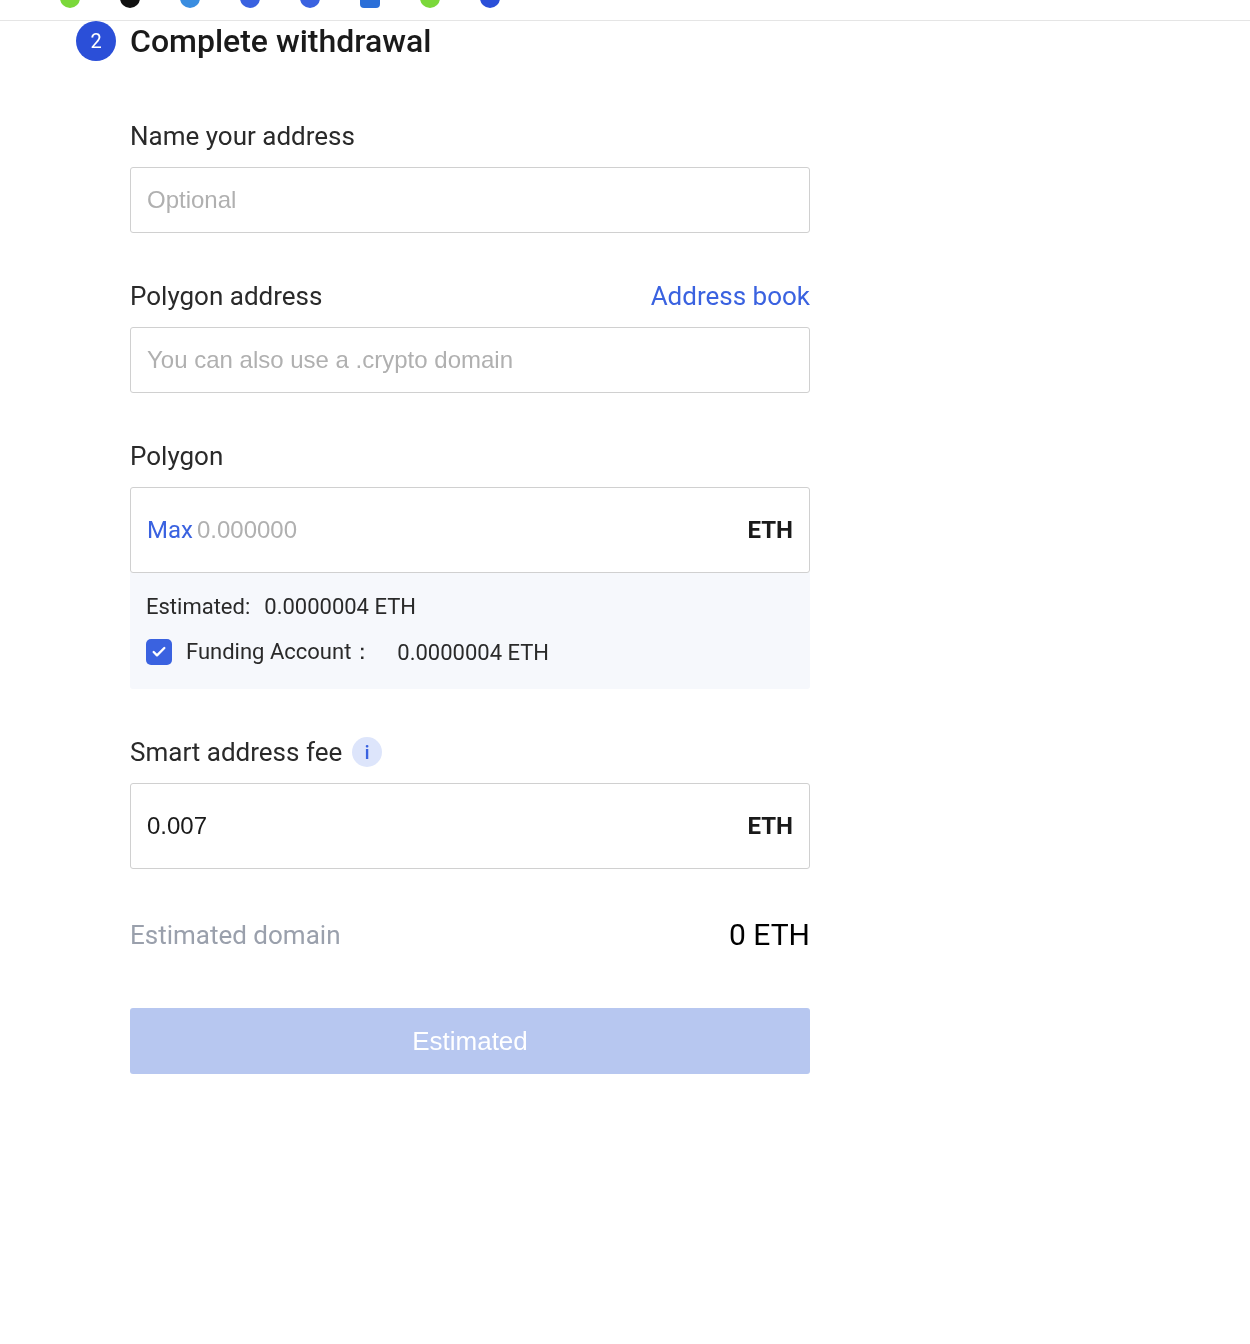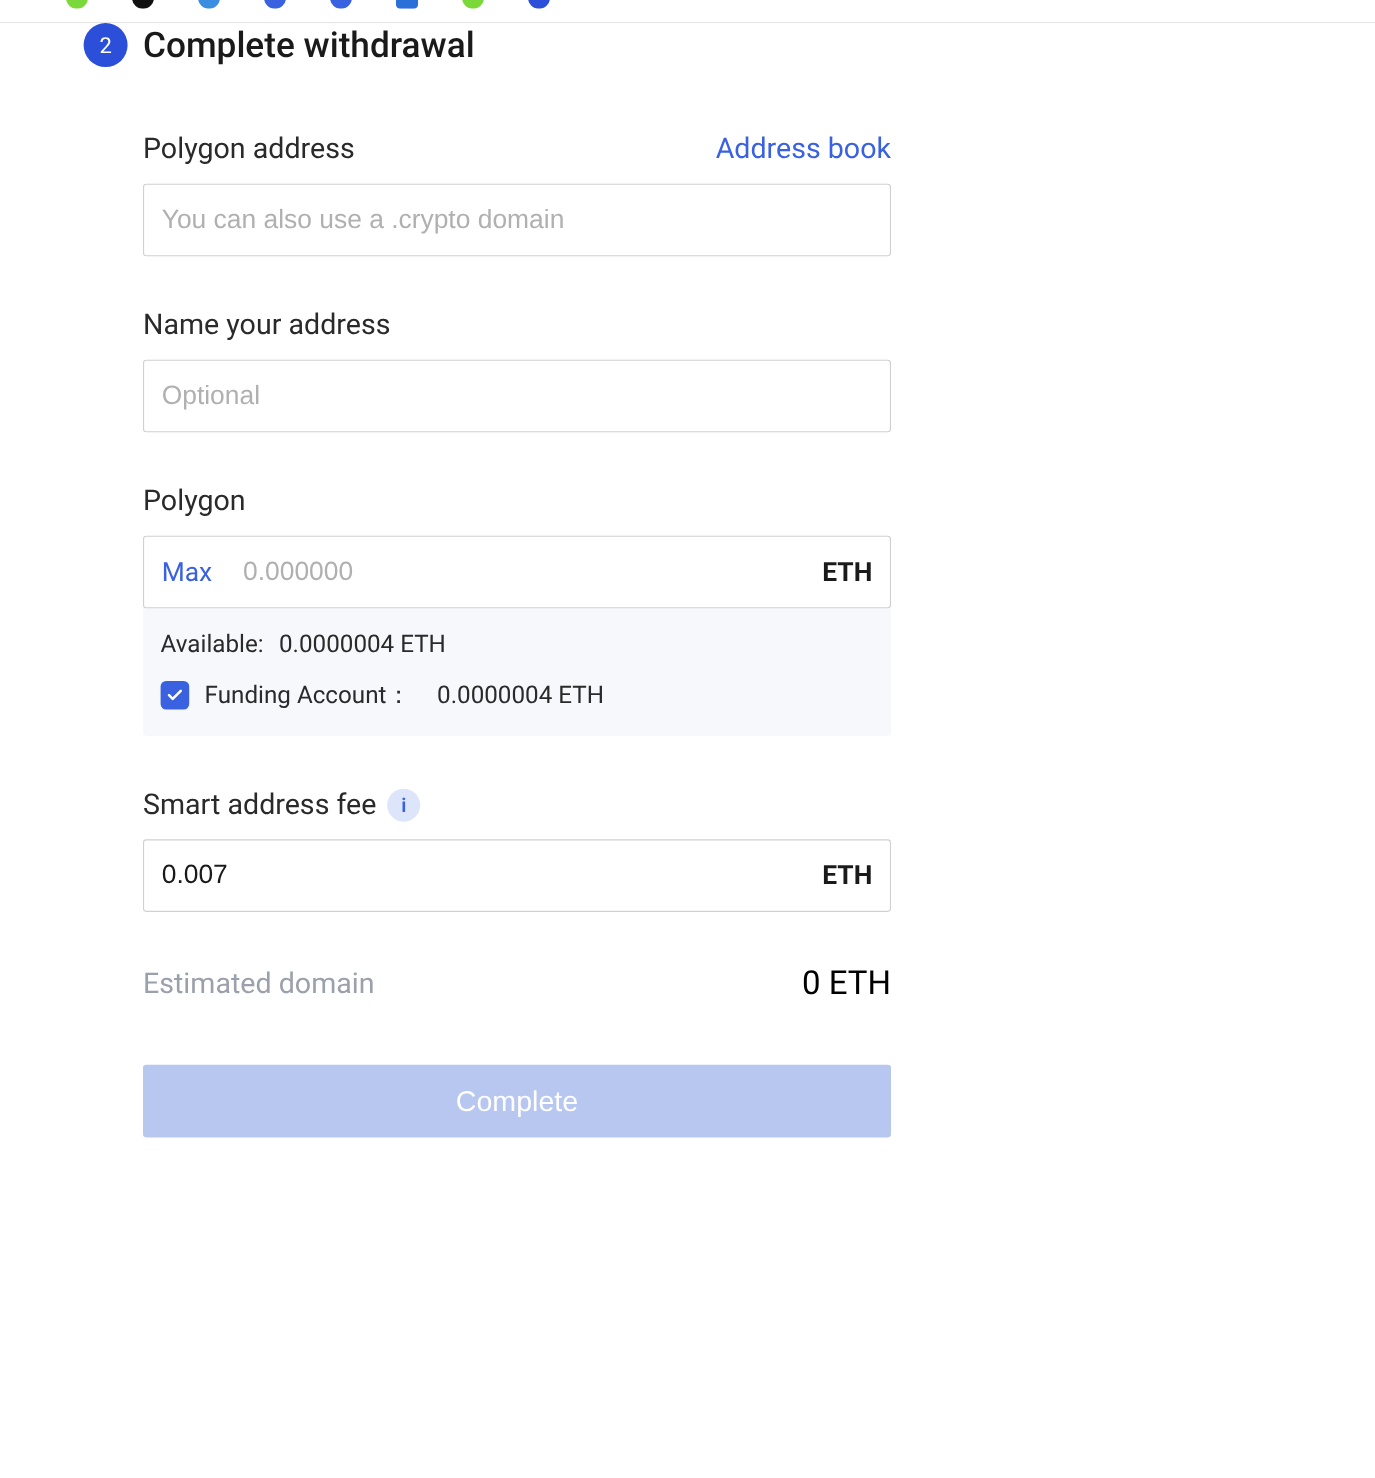--- a/index.html
+++ b/index.html
@@ -101,27 +101,27 @@
     border-radius: 3px;
     padding: 0 16px;
     font-size: 24px;
     color: #1a1a1a;
     background: #fff;
   }
   .text-input::placeholder { color: #b0b0b0; }
   .input-wrap {
     position: relative;
     width: 100%;
-    height: 66px;
+    height: 86px;
     border: 1px solid #d0d0d0;
     border-radius: 3px;
     display: flex;
     align-items: center;
     padding: 0 16px;
-    gap: 28px;
+    gap: 4px;
     background: #fff;
   }
   .input-wrap input {
     flex: 1;
     border: none;
     outline: none;
     font-size: 24px;
     color: #1a1a1a;
     background: transparent;
   }
@@ -222,50 +222,50 @@
       <span>2</span>
     </div>
     <div class="step-title">Complete withdrawal</div>
   </div>
 
   <div class="form-area">
 
     
     <div class="field-block">
       <div class="label-row">
+        <span class="field-label">Name your address</span>
+      </div>
+      <input class="text-input" type="text" placeholder="Optional" style="">
+    </div>
+
+    
+    <div class="field-block">
+      <div class="label-row">
         <span class="field-label">Polygon address</span>
         <span class="link">Address book</span>
       </div>
       <input class="text-input" type="text" placeholder="You can also use a .crypto domain" style="">
-    </div>
-
-    
-    <div class="field-block">
-      <div class="label-row">
-        <span class="field-label">Name your address</span>
-      </div>
-      <input class="text-input" type="text" placeholder="Optional" style="">
     </div>
 
     
     <div class="field-block tight">
       <div class="label-row">
         <span class="field-label">Polygon</span>
       </div>
       <div class="input-wrap">
         <span class="max-btn">Max</span>
         <input type="text" placeholder="0.000000" style="">
         <span class="unit">ETH</span>
       </div>
     </div>
 
     
     <div class="info-panel">
       <div class="info-row">
-        <span class="info-label">Available:</span>
+        <span class="info-label">Estimated:</span>
         <span>0.0000004 ETH</span>
       </div>
       <div class="info-row">
         <span class="checkbox">
           <svg viewBox="0 0 24 24">
             <path d="M4 12l5 5L20 6" stroke="#fff" stroke-width="3.5" fill="none" stroke-linecap="round" stroke-linejoin="round"></path>
           </svg>
         </span>
         <span>Funding Account：</span>
         <span style="margin-left:10px">0.0000004 ETH</span>
@@ -286,16 +286,16 @@
       </div>
     </div>
 
     
     <div class="est-row">
       <span class="field-label muted">Estimated domain</span>
       <span class="est-value">0 ETH</span>
     </div>
 
     
-    <button class="continue-btn">Complete</button>
+    <button class="continue-btn">Estimated</button>
 
   </div>
 </div>
 
 </body></html>

